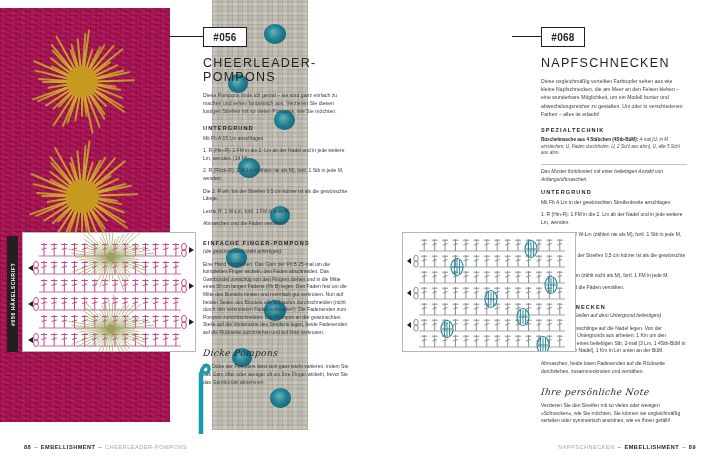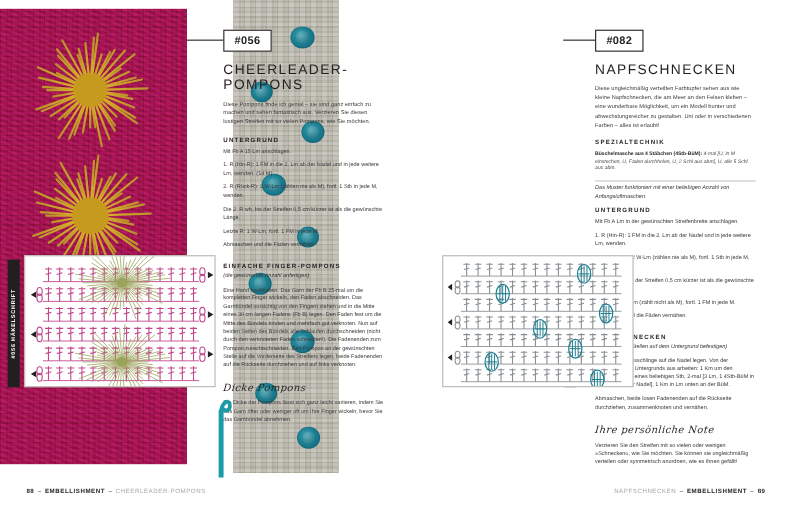--- a/index.html
+++ b/index.html
@@ -230,21 +230,21 @@
     <div class="limpet" style="left:58px;top:388px;width:21px;height:20px;"></div>
   </div>
 
   <div class="sidetab" id="tab-left">#056 HÄKELSCHRIFT</div>
   <div class="sidetab" id="tab-right">#057 HÄKELSCHRIFT</div>
 
   <div class="leader" id="leader-left"></div>
   <div class="badge" id="badge-left">#056</div>
 
   <div class="leader" id="leader-right"></div>
-  <div class="badge" id="badge-right">#082</div>
+  <div class="badge" id="badge-right">#068</div>
 
   <div class="col" id="col-left">
     <h1 class="title">CHEERLEADER-POMPONS</h1>
     <p class="lead">Diese Pompons finde ich genial – sie sind ganz einfach zu machen und sehen fantastisch aus. Verzieren Sie diesen lustigen Streifen mit so vielen Pompons, wie Sie möchten.</p>
 
     <h2 class="sec">UNTERGRUND</h2>
     <p class="body">Mit Fb A 15 Lm anschlagen.</p>
     <p class="body">1. R (Hin-R): 1 FM in die 2. Lm ab der Nadel und in jede weitere Lm, wenden. (14 M)</p>
     <p class="body">2. R (Rück-R): 2 W-Lm (zählen nie als M), fortl. 1 Stb in jede M, wenden.</p>
     <p class="body">Die 2. R wh, bis der Streifen 0,5 cm kürzer ist als die gewünschte Länge.</p>

